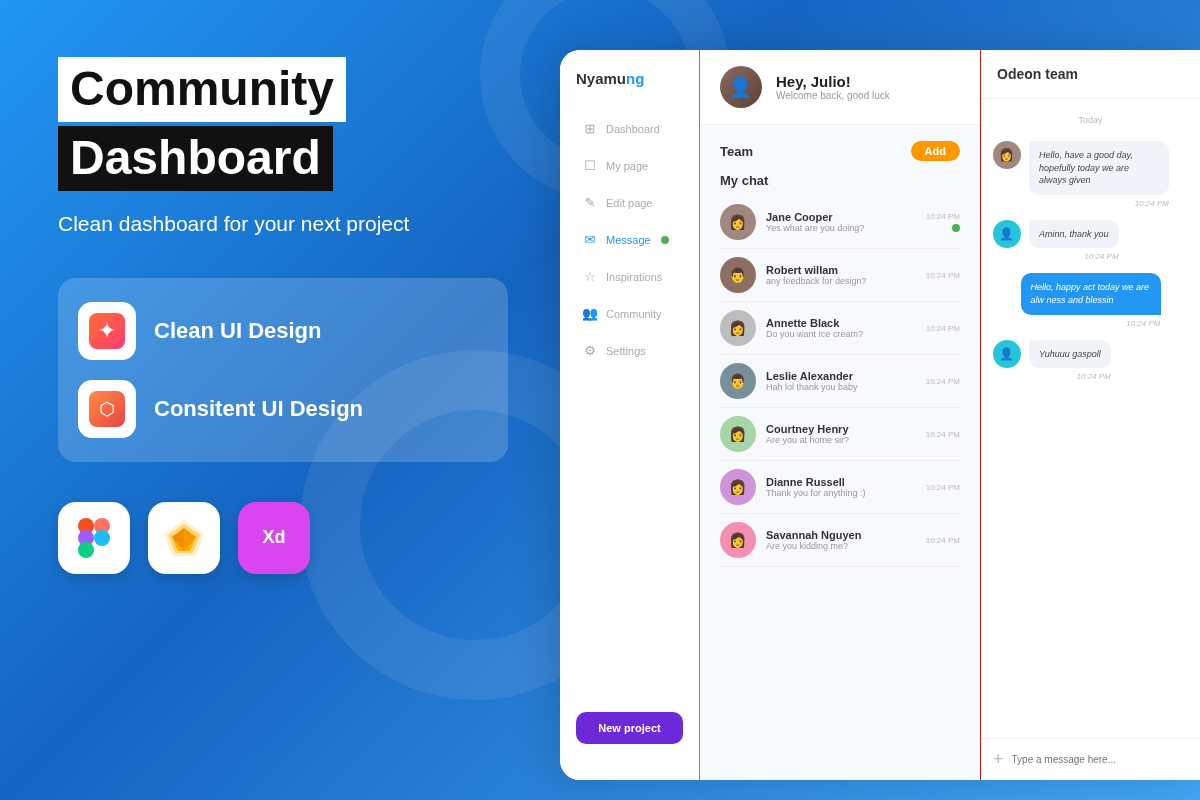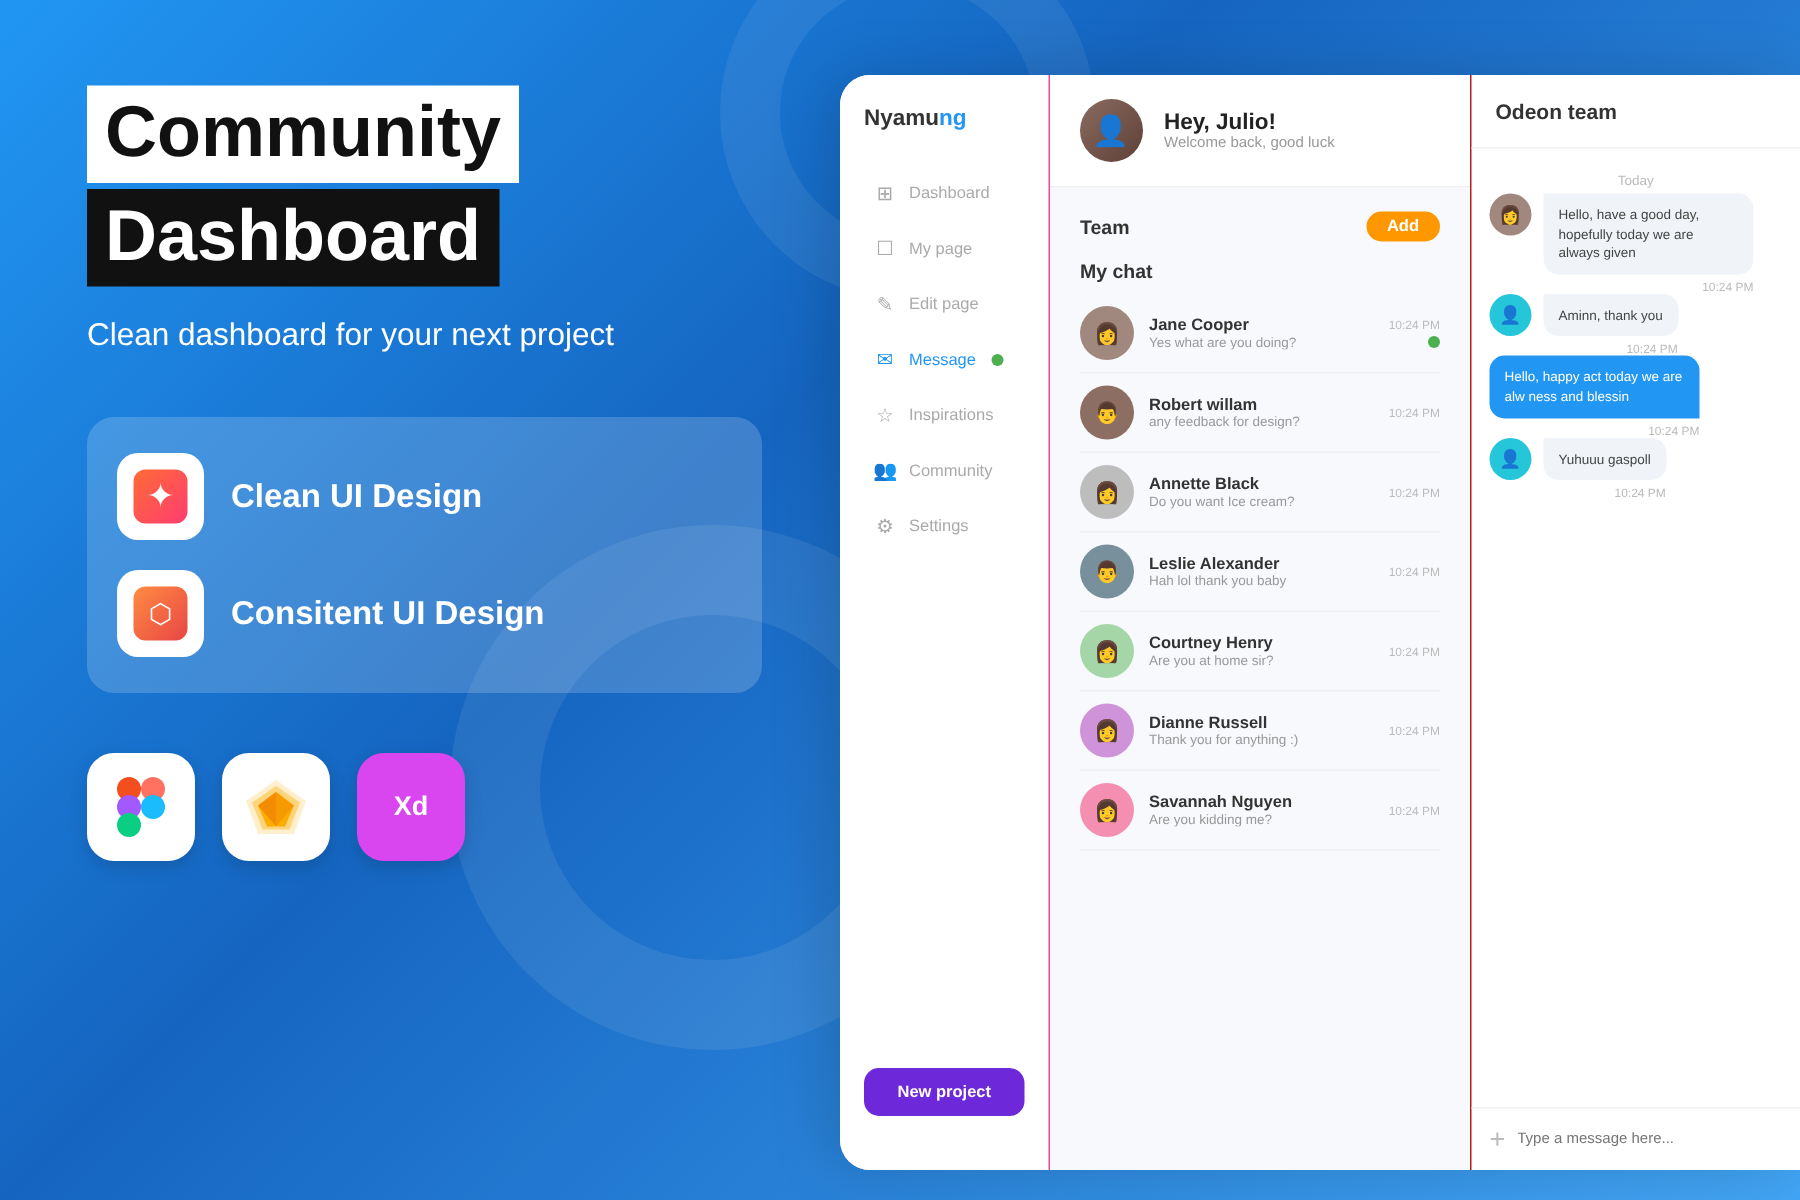--- a/index.html
+++ b/index.html
@@ -425,39 +425,40 @@
       font-size: 14px;
       font-weight: 700;
       color: #333;
     }
 
     .messages-body {
       flex: 1;
       padding: 12px;
       display: flex;
       flex-direction: column;
+      gap: 12px;
       overflow-y: auto;
     }
 
     .day-label {
       text-align: center;
       font-size: 9px;
       color: #bbb;
       margin: 4px 0;
     }
 
     .msg-received {
       display: flex;
       gap: 8px;
       align-items: flex-start;
     }
 
     .msg-sent {
       display: flex;
-      justify-content: flex-start;
+      justify-content: center;
     }
 
     .msg-avatar {
       width: 28px;
       height: 28px;
       border-radius: 50%;
       flex-shrink: 0;
       display: flex;
       align-items: center;
       justify-content: center;
@@ -494,20 +495,21 @@
       font-size: 8px;
       color: #bbb;
       margin-top: 2px;
       text-align: right;
     }
 
     .msg-block {
       display: flex;
       flex-direction: column;
       gap: 2px;
+      font-style: italic;
     }
 
     .messages-input {
       padding: 10px 12px;
       border-top: 1px solid #f0f0f0;
       display: flex;
       align-items: center;
       gap: 8px;
     }
 

